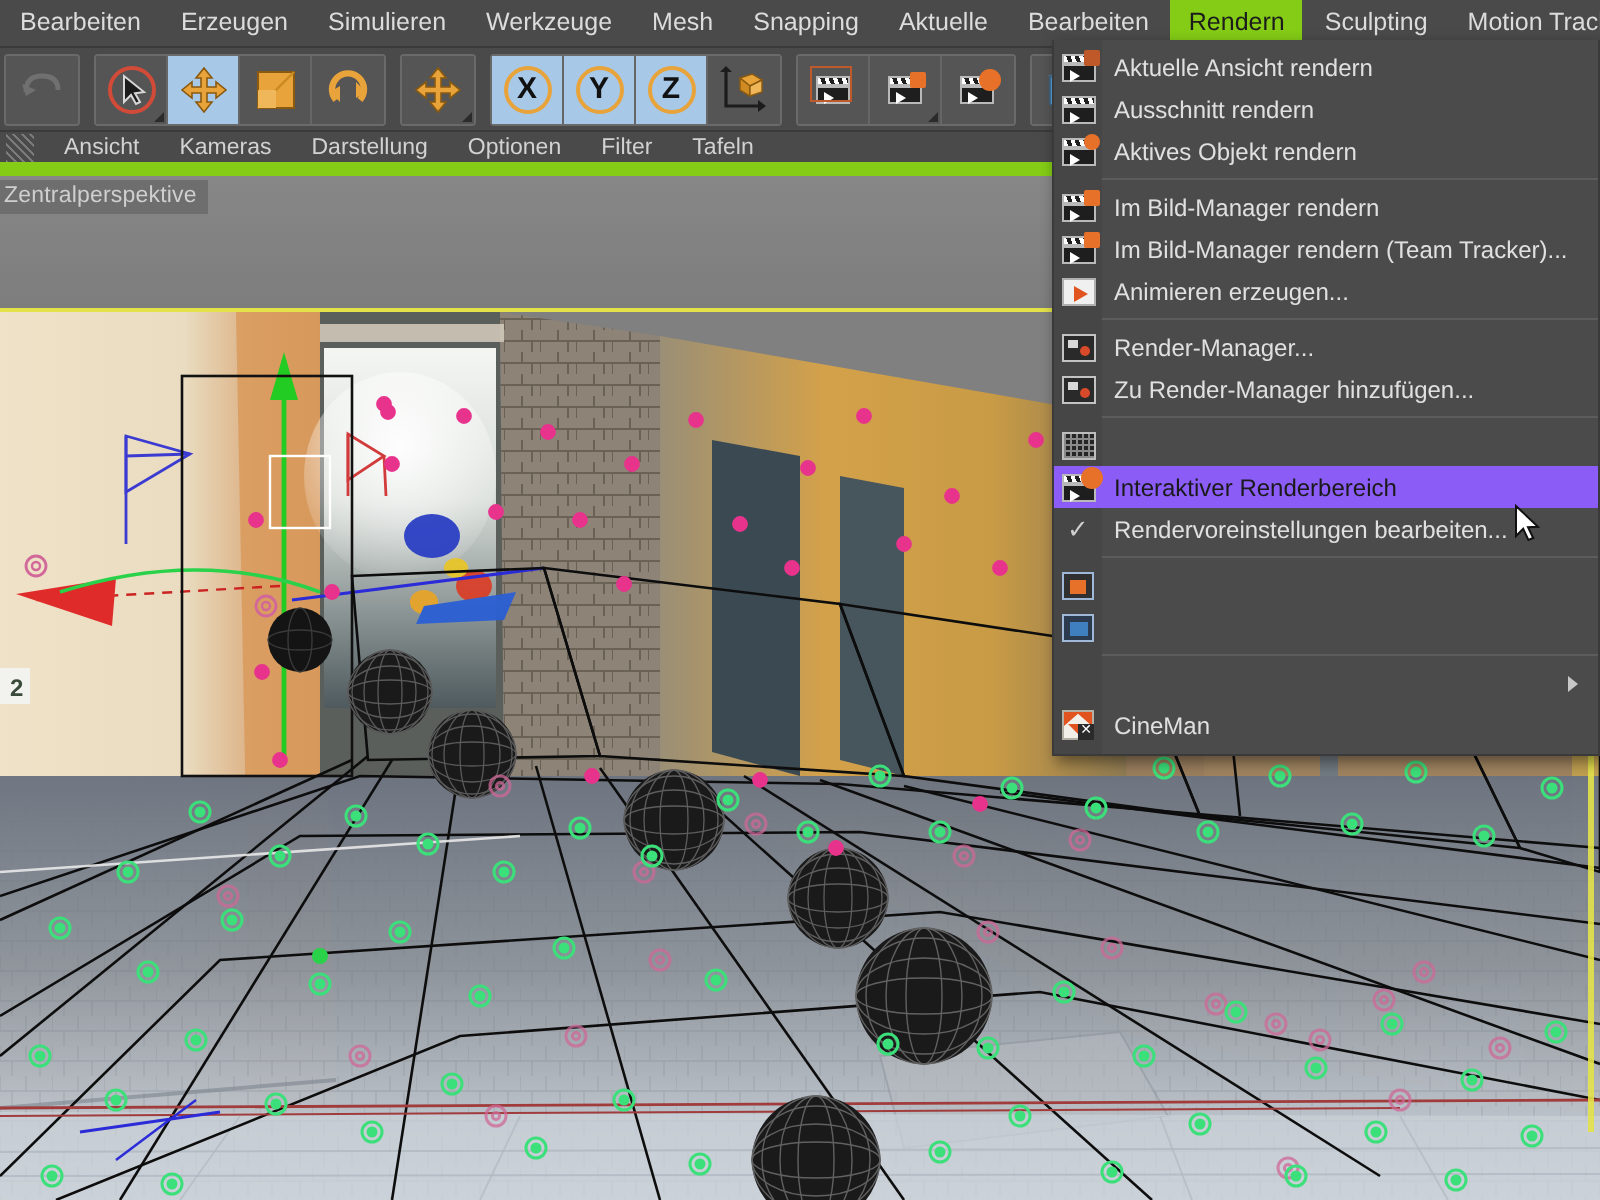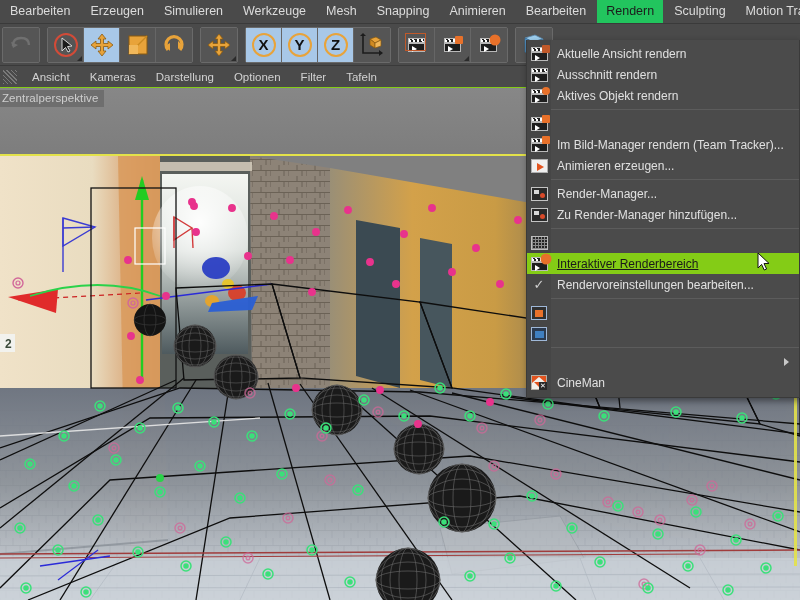--- a/index.html
+++ b/index.html
@@ -17,21 +17,21 @@
     display: flex; align-items: center;
     border-bottom: 1px solid #3a3a3a;
     z-index: 40;
   }
   .menubar-item {
     font-size: 12.5px; color: #dcdcdc;
     padding: 3px 9px 4px 9px; margin: 12px 1px;
     white-space: nowrap; line-height: 16px;
   }
   .menubar-item.active {
-    background: #22c55e; color: #1c1c1c;
+    background: #84cc16; color: #1c1c1c;
   }
 
   
   .toolbar {
     position: absolute; top: 24px; left: 0; width: 800px; height: 42px;
     background: #4a4a4a;
     display: flex; align-items: center; padding-left: 2px;
     border-bottom: 1px solid #3a3a3a;
     z-index: 35;
   }
@@ -55,21 +55,21 @@
     position: absolute; right: 1px; bottom: 1px;
     width: 0; height: 0;
     border-left: 5px solid transparent;
     border-bottom: 5px solid #2b2b2b;
   }
 
   
   .vpmenu {
     position: absolute; top: 66px; left: 0; width: 800px; height: 22px;
     background: #4a4a4a; display: flex; align-items: center;
-    border-bottom: 1px solid #84cc16;
+    border-bottom: 7px solid #84cc16;
     z-index: 30;
   }
   .vpmenu-grip {
     width: 14px; height: 14px; margin: 0 5px 0 3px;
     background-image:
       repeating-linear-gradient(45deg,#8a8a8a 0 1px,transparent 1px 3px);
     opacity: .75;
   }
   .vpmenu-item {
     font-size: 11.5px; color: #d2d2d2; padding: 2px 10px; white-space: nowrap;
@@ -83,36 +83,36 @@
   }
   .vp-label {
     position: absolute; top: 2px; left: -4px;
     background: #6e6e6e; color: #cfcfcf;
     font-size: 11.5px; padding: 2px 6px 3px 6px;
     z-index: 25; letter-spacing: .1px;
   }
 
   
   .dropdown {
-    position: absolute; top: 40px; left: 526px;
+    position: absolute; top: 20px; left: 526px;
     width: 274px; background: #4b4b4b;
     border: 1px solid #3a3a3a; border-top: none;
     z-index: 60; padding: 3px 0 4px 0;
     box-shadow: 2px 3px 7px rgba(0,0,0,.45);
   }
   .dd-iconcol {
     position: absolute; top: 0; left: 0; width: 24px; height: 100%;
     background: #464646;
   }
   .dd-item {
     position: relative; height: 21px;
     display: flex; align-items: center;
     font-size: 12px; color: #e0e0e0; white-space: nowrap;
   }
-  .dd-item.hl { background: #84cc16; color: #1a1a1a; text-decoration: underline; }
+  .dd-item.hl { background: #8b5cf6; color: #1a1a1a; }
   .dd-item.disabled { color: #9a9a9a; }
   .dd-ico {
     width: 24px; height: 21px; flex: 0 0 24px;
     display: flex; align-items: center; justify-content: center;
     position: relative; z-index: 2;
   }
   .dd-lbl { padding-left: 6px; }
   .dd-sep {
     height: 1px; background: #5c5c5c; margin: 3px 0 3px 0;
   }
@@ -851,21 +851,21 @@
     </div>
   </div>
 
   <div class="menubar">
     <div class="menubar-item">Bearbeiten</div>
     <div class="menubar-item">Erzeugen</div>
     <div class="menubar-item">Simulieren</div>
     <div class="menubar-item">Werkzeuge</div>
     <div class="menubar-item">Mesh</div>
     <div class="menubar-item">Snapping</div>
-    <div class="menubar-item">Animieren</div>
+    <div class="menubar-item">Aktuelle</div>
     <div class="menubar-item">Bearbeiten</div>
     <div class="menubar-item active">Rendern</div>
     <div class="menubar-item">Sculpting</div>
     <div class="menubar-item">Motion Tracker</div>
 
   </div>
 
   <div class="dropdown">
     <div class="dd-iconcol"></div>
 
@@ -904,20 +904,21 @@
     <div class="dd-sep"></div>
 
     <div class="dd-item">
       <div class="dd-ico">
         <div class="ico-clap">
             <div class="top"></div>
             <div class="board"></div>
             <div class="badge"></div>
           </div>
       </div>
+      <div class="dd-lbl">Im Bild-Manager rendern</div>
     </div>
 
     <div class="dd-item">
       <div class="dd-ico">
         <div class="ico-clap">
             <div class="top"></div>
             <div class="board"></div>
             <div class="badge"></div>
           </div>
       </div>

